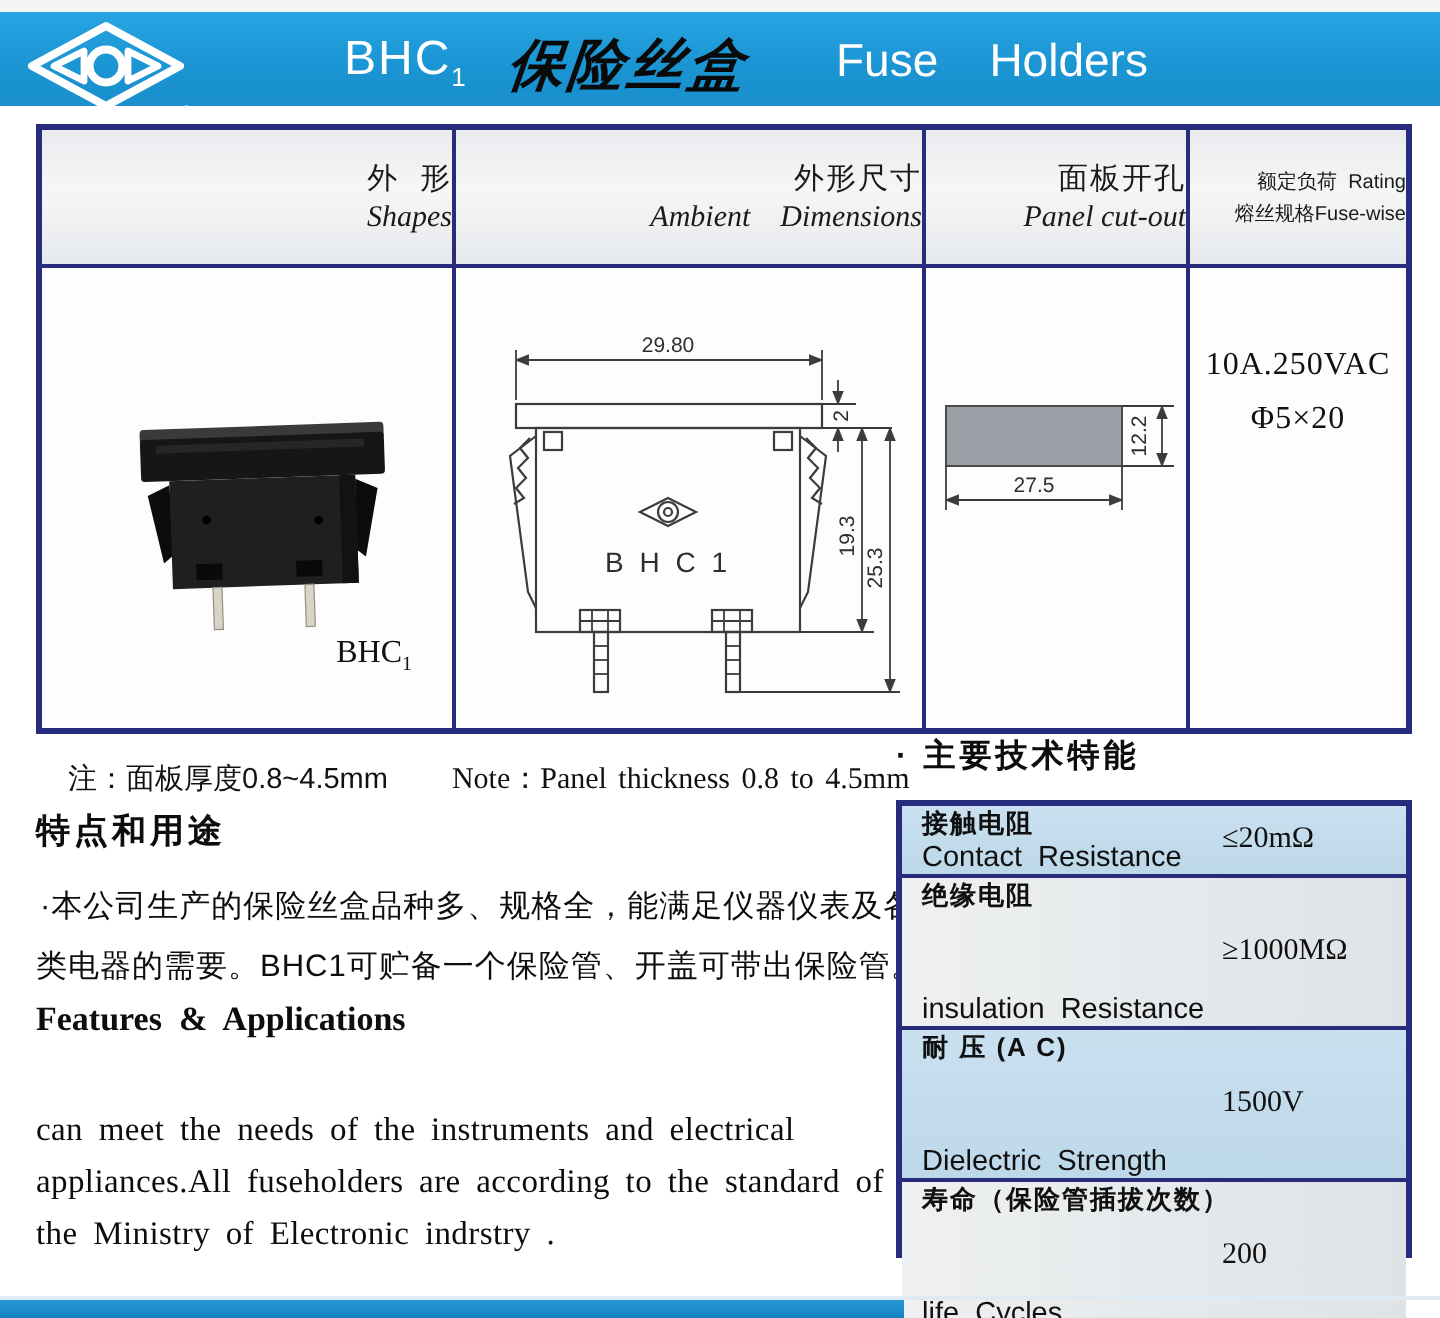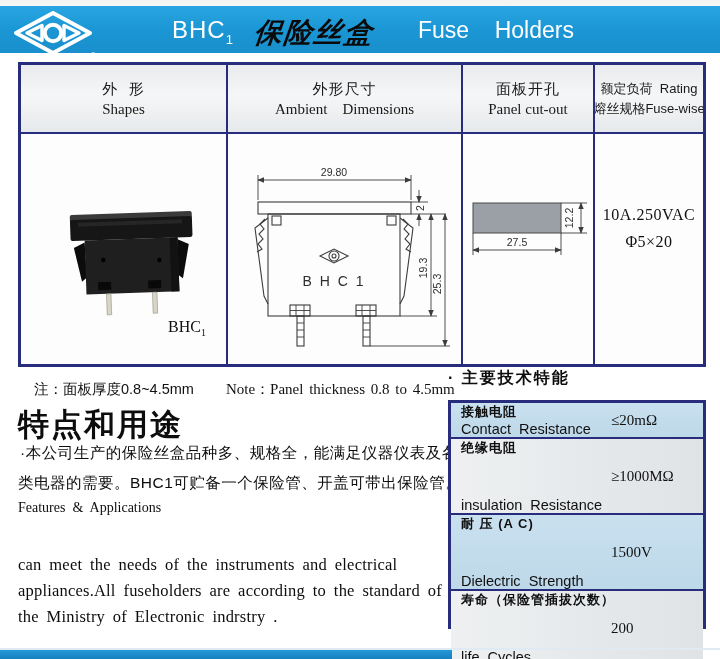--- a/index.html
+++ b/index.html
@@ -18,47 +18,47 @@
   .title-en { position:absolute; left:418px; top:11px; color:#ffffff; font-size:23px; white-space:pre; }
 
   
   .main-table { position:absolute; left:18px; top:62px; width:688px; height:305px;
     border:3px solid #272c7c; display:grid; grid-template-columns:205px 235px 132px 1fr;
     grid-template-rows:69px 1fr; background:#fdfdfd; }
   .mt-cell { position:relative; overflow:hidden; }
   .mt-cell.bl { border-left:2px solid #272c7c; }
   .mt-head { border-bottom:2px solid #272c7c;
     background:linear-gradient(#e9ebee, #f5f6f7 45%, #e6e9ec);
-    display:flex; flex-direction:column; align-items:center; justify-content:center; gap:2px; }
+    display:flex; flex-direction:column; align-items:flex-end; justify-content:center; gap:2px; }
   .hd-cn { font-size:15px; color:#1a1a1a; white-space:pre; letter-spacing:1px; }
-  .hd-en { font-family:"Liberation Serif", serif; font-size:15px; color:#1a1a1a; white-space:pre; }
-  .hd-mix { font-size:13px; color:#1a1a1a; white-space:pre; }
+  .hd-en { font-family:"Liberation Serif", serif; font-size:15px; color:#1a1a1a; white-space:pre;font-style:italic; }
+  .hd-mix { font-size:10px; color:#1a1a1a; white-space:pre; }
 
   .photo-caption { position:absolute; right:20px; bottom:26px;
     font-family:"Liberation Serif", serif; font-size:16px; color:#111; }
   .photo-caption sub { font-size:10px; }
 
   .drawing-svg  { position:absolute; left:10px; top:30px; }
   .cutout-svg   { position:absolute; left:2px;  top:59px; }
   .dim-text { font-family:"Liberation Sans", sans-serif; font-size:10.5px; fill:#2e2e2e; }
   .draw-line { stroke:#3c3c3c; fill:none; stroke-width:1.1; }
   .dim-line  { stroke:#3c3c3c; fill:none; stroke-width:0.9; }
 
-  .rating-cell { display:flex; flex-direction:column; align-items:center; padding-top:72px; gap:9px; }
+  .rating-cell { display:flex; flex-direction:column; align-items:center; padding-top:40px; gap:9px; }
   .rating-line { font-family:"Liberation Serif", serif; font-size:16px; color:#111; letter-spacing:0.5px; }
 
   
   .note-line { position:absolute; left:34px; top:380px; width:430px; white-space:nowrap; }
   .note-cn { font-size:14.5px; color:#111; }
   .note-en { font-family:"Liberation Serif", serif; font-size:15px; color:#111; margin-left:32px; word-spacing:2px; }
 
-  .feat-heading { position:absolute; left:18px; top:404px; font-size:31px; font-weight:bold; color:#0d0d0d; letter-spacing:2px; }
+  .feat-heading { position:absolute; left:18px; top:404px; font-size:17px; font-weight:bold; color:#0d0d0d; letter-spacing:2px; }
   .cn-line1 { position:absolute; left:20px; top:443px; width:428px; font-size:15.5px; color:#0d0d0d; letter-spacing:0.5px; white-space:nowrap; overflow:hidden; }
   .cn-line2 { position:absolute; left:18px; top:473px; width:430px; font-size:15.5px; color:#0d0d0d; letter-spacing:0.5px; white-space:nowrap; overflow:hidden; }
-  .en-heading { position:absolute; left:18px; top:500px; font-family:"Liberation Serif", serif; font-size:14px; color:#0d0d0d; white-space:pre; }
+  .en-heading { position:absolute; left:18px; top:500px; font-family:"Liberation Serif", serif; font-size:17px; color:#0d0d0d; white-space:pre;font-weight:bold; }
   .en-line { position:absolute; left:18px; width:430px; font-family:"Liberation Serif", serif;
     font-size:16.5px; color:#0d0d0d; word-spacing:3.5px; letter-spacing:0.2px; white-space:nowrap; overflow:hidden; }
   .en-l1 { top:527px; } .en-l2 { top:555px; } .en-l3 { top:581px; } .en-l4 { top:607px; }
 
   
   .specs-heading { position:absolute; left:448px; top:368px; font-size:16px; font-weight:bold; color:#0d0d0d; letter-spacing:2px; white-space:pre; }
   .specs-table { position:absolute; left:448px; top:400px; width:258px; height:229px;
     border:3px solid #272c7c; display:grid; grid-template-rows:repeat(5, 1fr); background:#fff; }
   .spec-row { position:relative; display:flex; flex-direction:column; justify-content:center; padding-left:10px; }
   .spec-row + .spec-row { border-top:2px solid #272c7c;gap:40px; }

